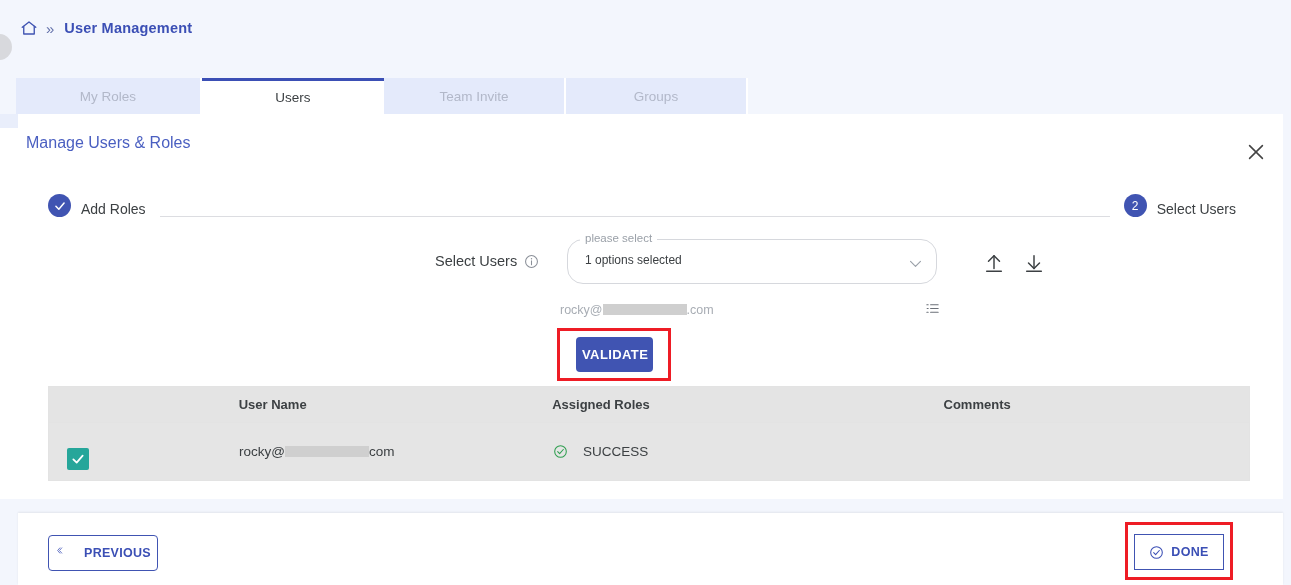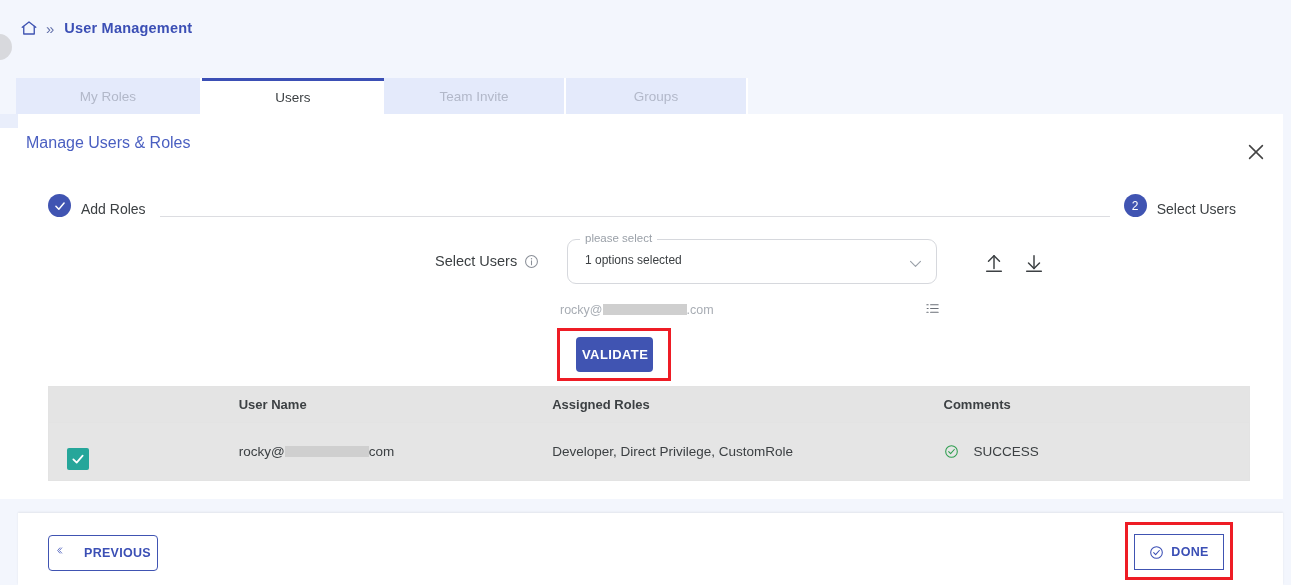--- a/index.html
+++ b/index.html
@@ -163,21 +163,21 @@
     gap: 7px;
   }
   .info-icon { width: 15px; height: 15px; color: #8a8f98; }
 
   .select-box {
     position: absolute;
     left: 567px; top: 239px;
     width: 370px;
     height: 45px;
     border: 1px solid #d6d8dd;
-    border-radius: 9px;
+    border-radius: 16px;
     box-sizing: border-box;
     cursor: pointer;
   }
   .select-legend {
     position: absolute;
     left: 12px; top: -8px;
     background: #fff;
     padding: 0 5px;
     font-size: 11.5px;
     color: #9aa0a8;
@@ -485,21 +485,20 @@
   </div>
   <div class="table-row">
     <div class="col-check">
       <div class="checkbox">
         <svg viewBox="0 0 24 24" fill="none" stroke="currentColor" stroke-width="2.6" stroke-linecap="round" stroke-linejoin="round">
           <path d="M5 12.5 L10 17.5 L19 7"></path>
         </svg>
       </div>
     </div>
     <div class="col-user td"><span>rocky@</span><span class="redact"></span><span>com</span></div>
-    <div class="col-roles td">Developer, Direct Privilege, CustomRole</div>
     <div class="col-comm td">
       <span class="success">
         <svg viewBox="0 0 24 24" fill="none" stroke="currentColor" stroke-width="1.7" stroke-linecap="round" stroke-linejoin="round">
           <circle cx="12" cy="12" r="9.3"></circle>
             <path d="M7.5 12.3 L10.6 15.4 L16.5 8.8"></path>
         </svg>
         <span>SUCCESS</span>
       </span>
     </div>
   </div>

